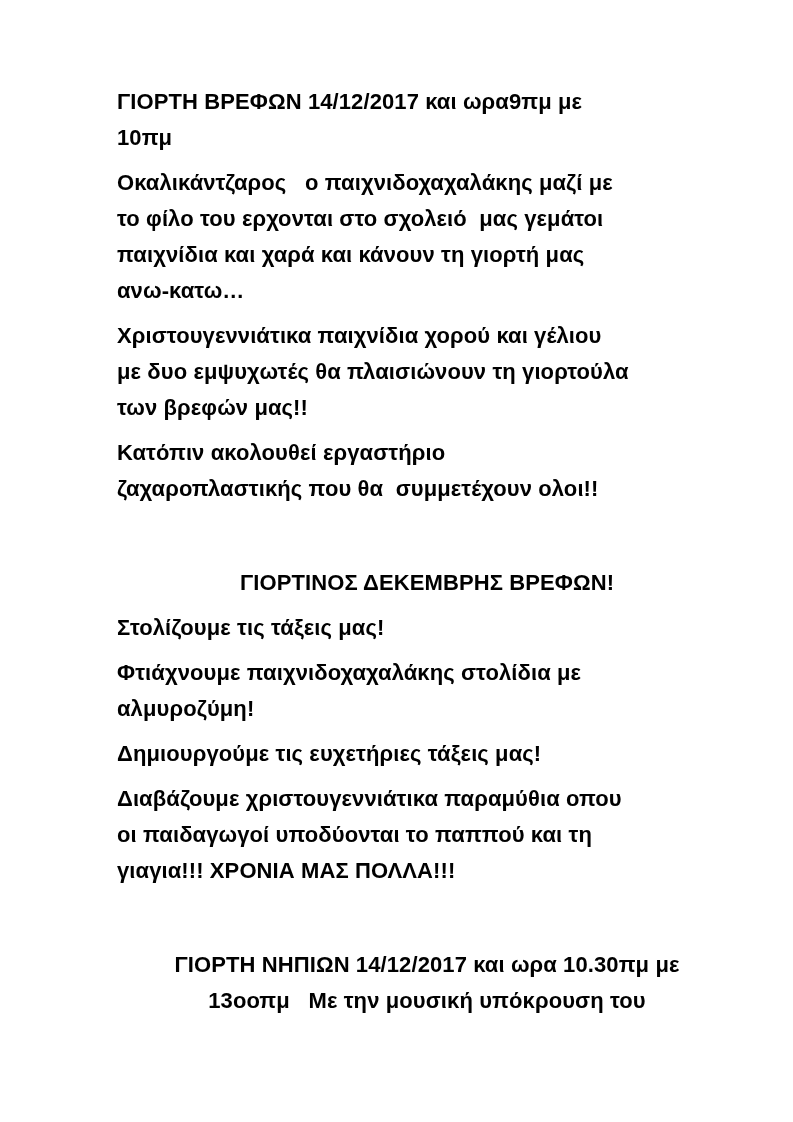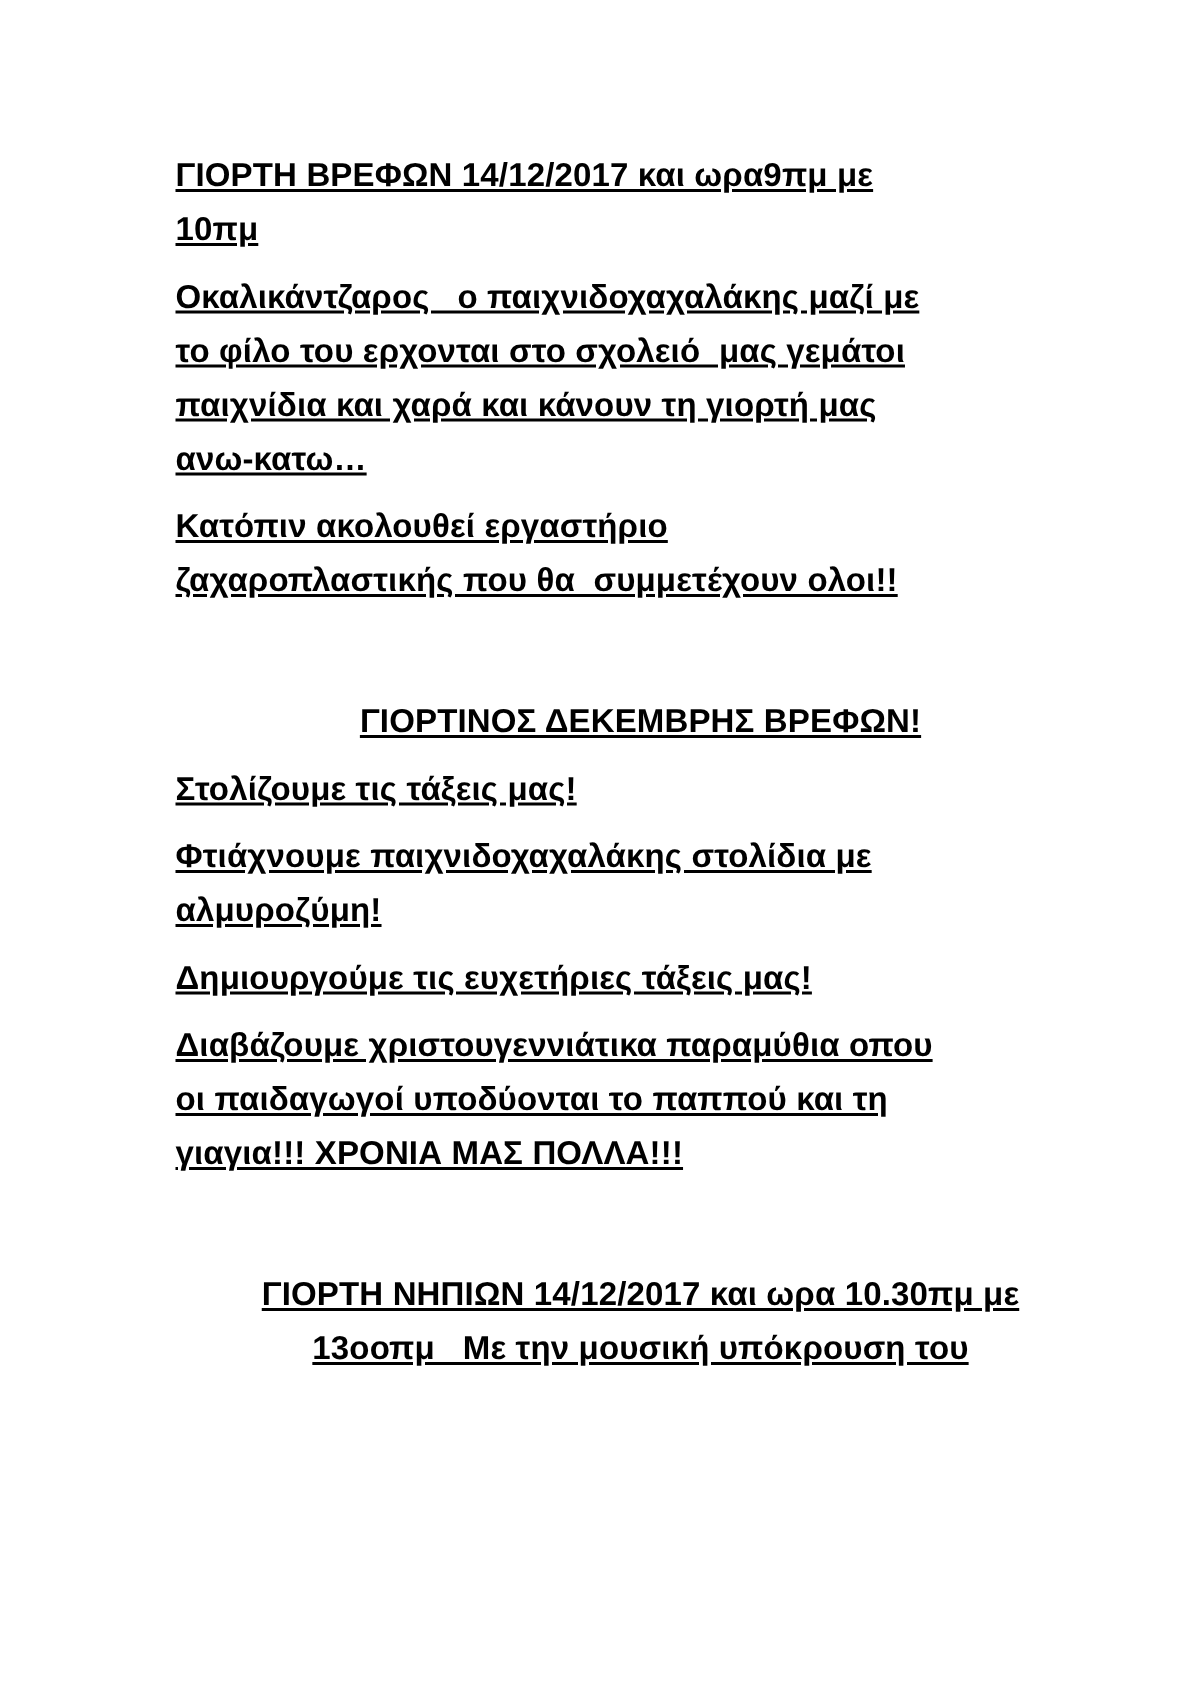--- a/index.html
+++ b/index.html
@@ -10,25 +10,24 @@
   .page {
     position: relative;
     width: 793px;
     height: 1122px;
     background: #ffffff;
     overflow: hidden;
     font-family: "Liberation Sans", "DejaVu Sans", sans-serif;
   }
   .content {
     position: absolute;
-    top: 99px;
+    top: 84px;
     left: 117px;
     width: 620px;
     color: #000000;
-    text-decoration: underline;
   }
   .para {
     margin: 0 0 9px 0;
     font-size: 22px;
     font-weight: bold;
     line-height: 36px;
     white-space: pre-wrap;
     letter-spacing: 0.1px;
   }
   .gap-before {
@@ -40,20 +39,23 @@
 <body>
 
 <div class="page">
   <div class="content">
     <p class="para">ΓΙΟΡΤΗ ΒΡΕΦΩΝ 14/12/2017 και ωρα9πμ με
 10πμ</p>
     <p class="para">Οκαλικάντζαρος   ο παιχνιδοχαχαλάκης μαζί με
 το φίλο του ερχονται στο σχολειό  μας γεμάτοι
 παιχνίδια και χαρά και κάνουν τη γιορτή μας
 ανω-κατω…</p>
+    <p class="para">Χριστουγεννιάτικα παιχνίδια χορού και γέλιου
+με δυο εμψυχωτές θα πλαισιώνουν τη γιορτούλα
+των βρεφών μας!!</p>
     <p class="para">Κατόπιν ακολουθεί εργαστήριο
 ζαχαροπλαστικής που θα  συμμετέχουν ολοι!!</p>
     <p class="para gap-before">ΓΙΟΡΤΙΝΟΣ ΔΕΚΕΜΒΡΗΣ ΒΡΕΦΩΝ!</p>
     <p class="para">Στολίζουμε τις τάξεις μας!</p>
     <p class="para">Φτιάχνουμε παιχνιδοχαχαλάκης στολίδια με
 αλμυροζύμη!</p>
     <p class="para">Δημιουργούμε τις ευχετήριες τάξεις μας!</p>
     <p class="para">Διαβάζουμε χριστουγεννιάτικα παραμύθια οπου
 οι παιδαγωγοί υποδύονται το παππού και τη
 γιαγια!!! ΧΡΟΝΙΑ ΜΑΣ ΠΟΛΛΑ!!!</p>

